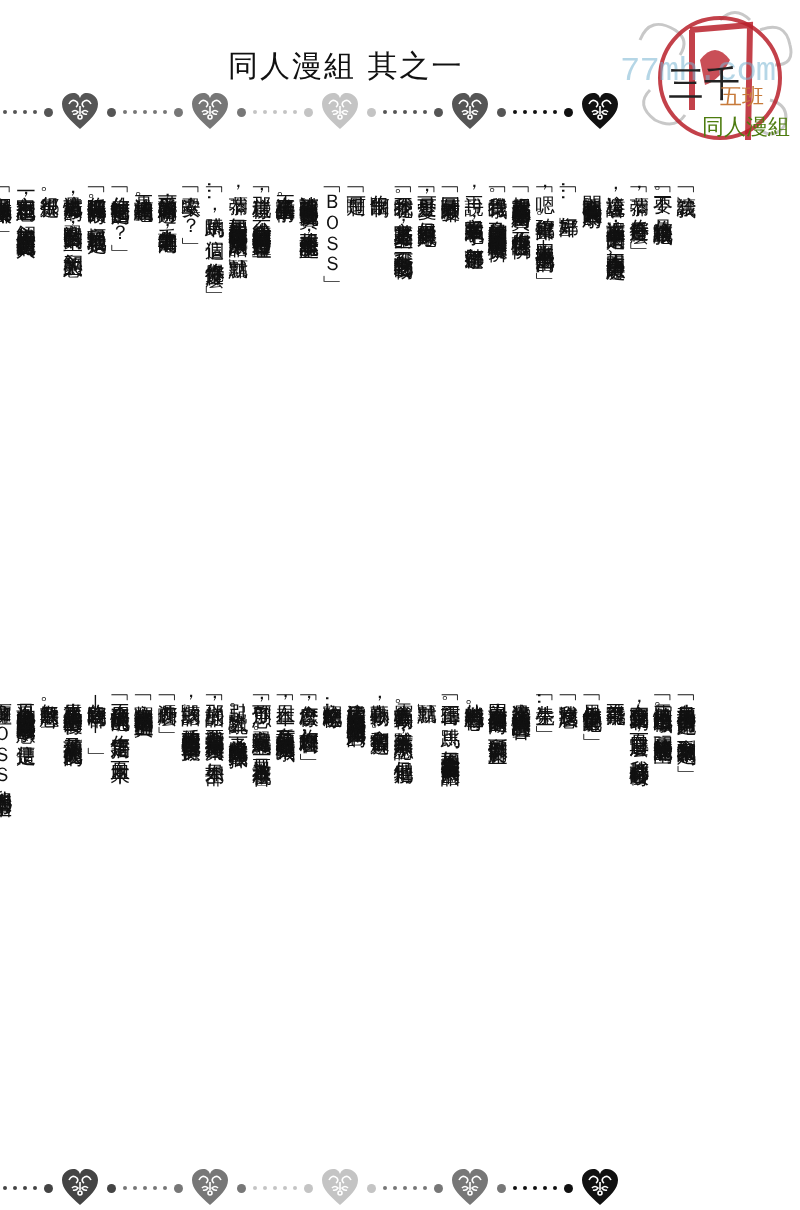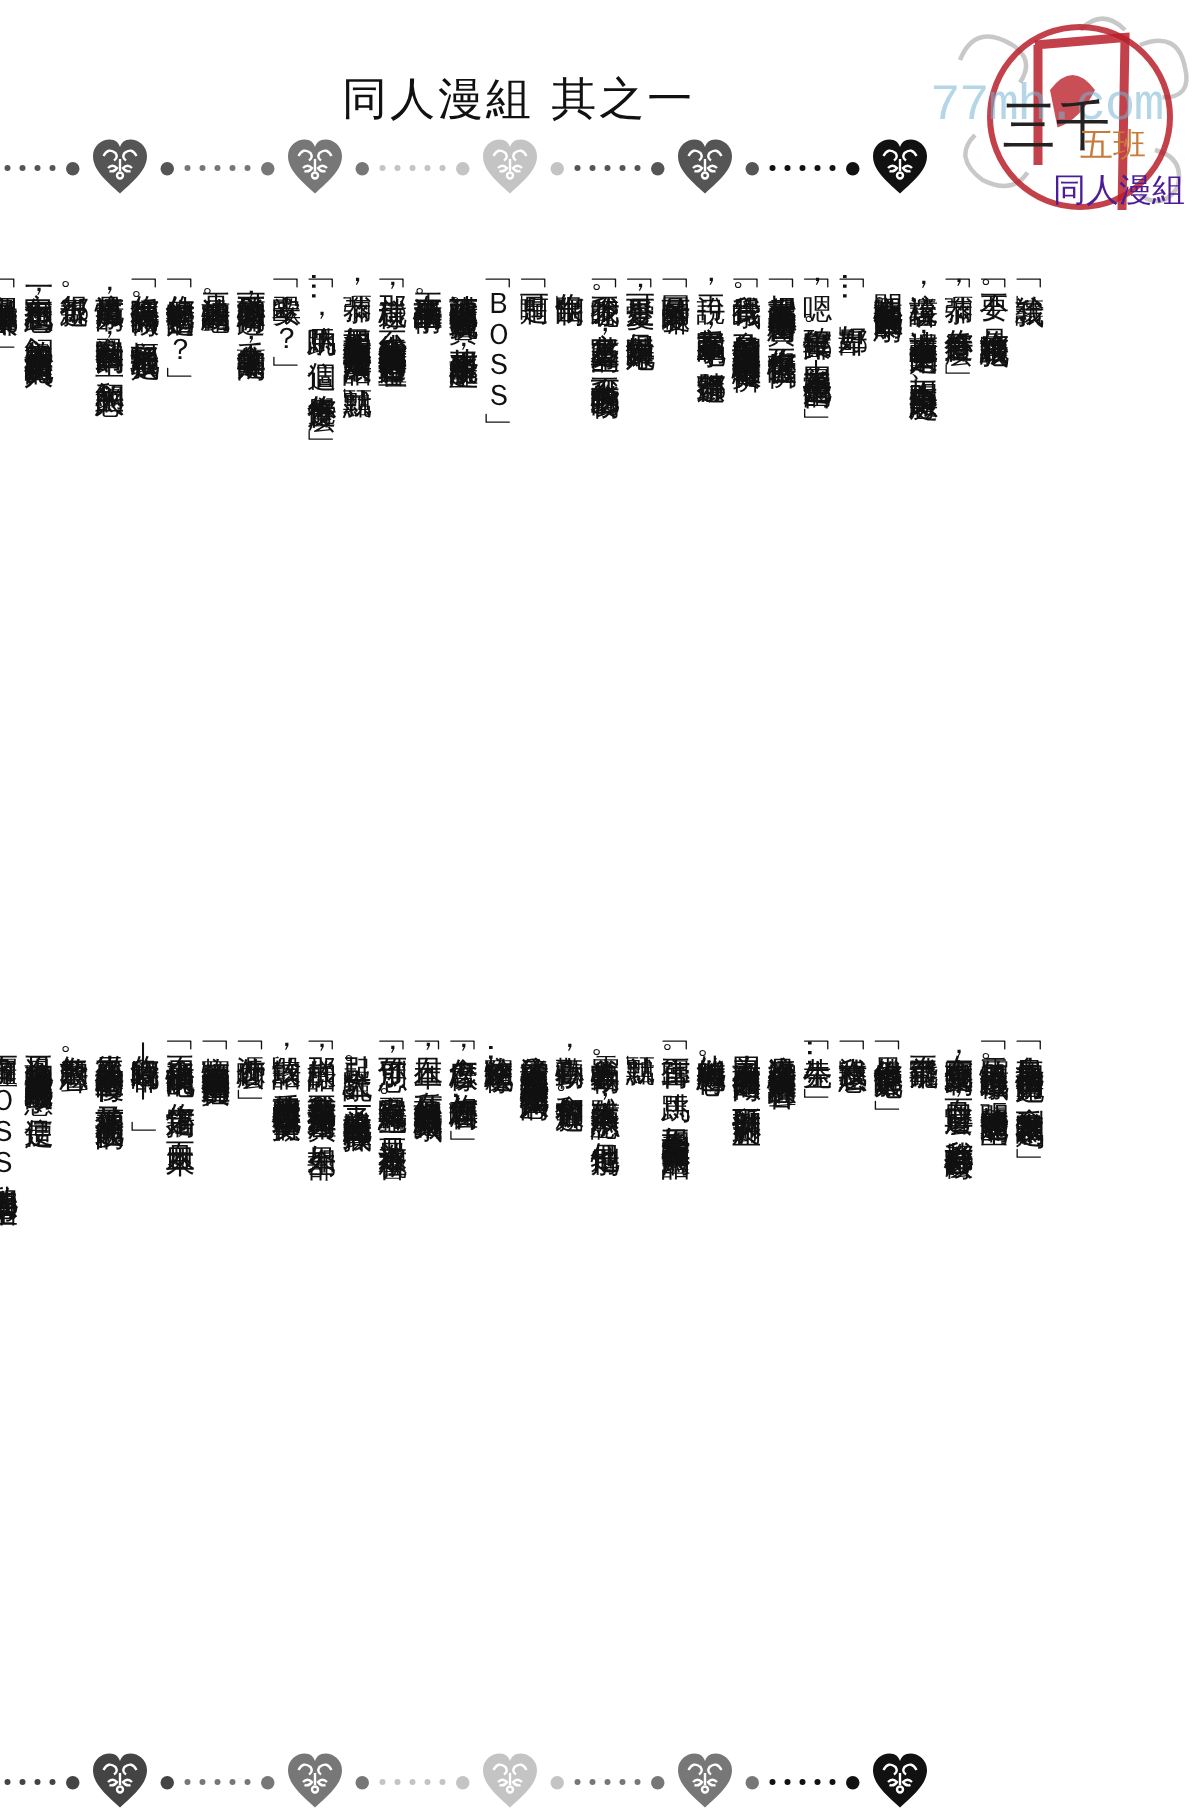--- a/index.html
+++ b/index.html
@@ -11,21 +11,21 @@
   .deco-row .dot { width: 4px; height: 4px; border-radius: 50%; margin: 0 3px; }
   .deco-row .bigdot { width: 9px; height: 9px; border-radius: 50%; margin: 0 4px; }
   .deco-row .heart { width: 40px; height: 40px; margin: 0 3px; }
   .deco-top { left: 0; top: 92px; }
   .deco-bottom { left: 0; top: 1168px; }
 
   .logo { position: absolute; left: 620px; top: 0; width: 180px; height: 150px; }
   .logo .watermark { position: absolute; left: 0; top: 52px; font-family: Liberation Mono, monospace; font-size: 34px; color: rgba(120,180,210,0.55); letter-spacing: -1px; }
   .logo .logo-sub1 { position: absolute; left: 100px; top: 82px; font-size: 22px; color: #c77a3a; font-family: "DejaVu Serif", serif; }
   .logo .logo-main { position: absolute; left: 48px; top: 60px; font-size: 36px; color: #222; font-family: "DejaVu Serif", serif; }
-  .logo .logo-sub2 { position: absolute; left: 82px; top: 112px; font-size: 22px; color: #4c1d95; font-family: Liberation Sans, sans-serif; }
+  .logo .logo-sub2 { position: absolute; left: 82px; top: 112px; font-size: 22px; color: #4d7c0f; font-family: Liberation Sans, sans-serif; }
 
   .block { position: absolute; writing-mode: vertical-rl; font-size: 19.5px; line-height: 23.6px; letter-spacing: 1px; font-family: "DejaVu Sans", sans-serif; color: #111; white-space: pre; }
   .block-top { right: 102px; top: 180px; height: 460px; }
   .block-bottom { right: 102px; top: 688px; height: 440px; }
   .block p { margin: 0; }
 </style>
 </head>
 <body>
 
 <div class="title">同人漫組  其之一</div>

